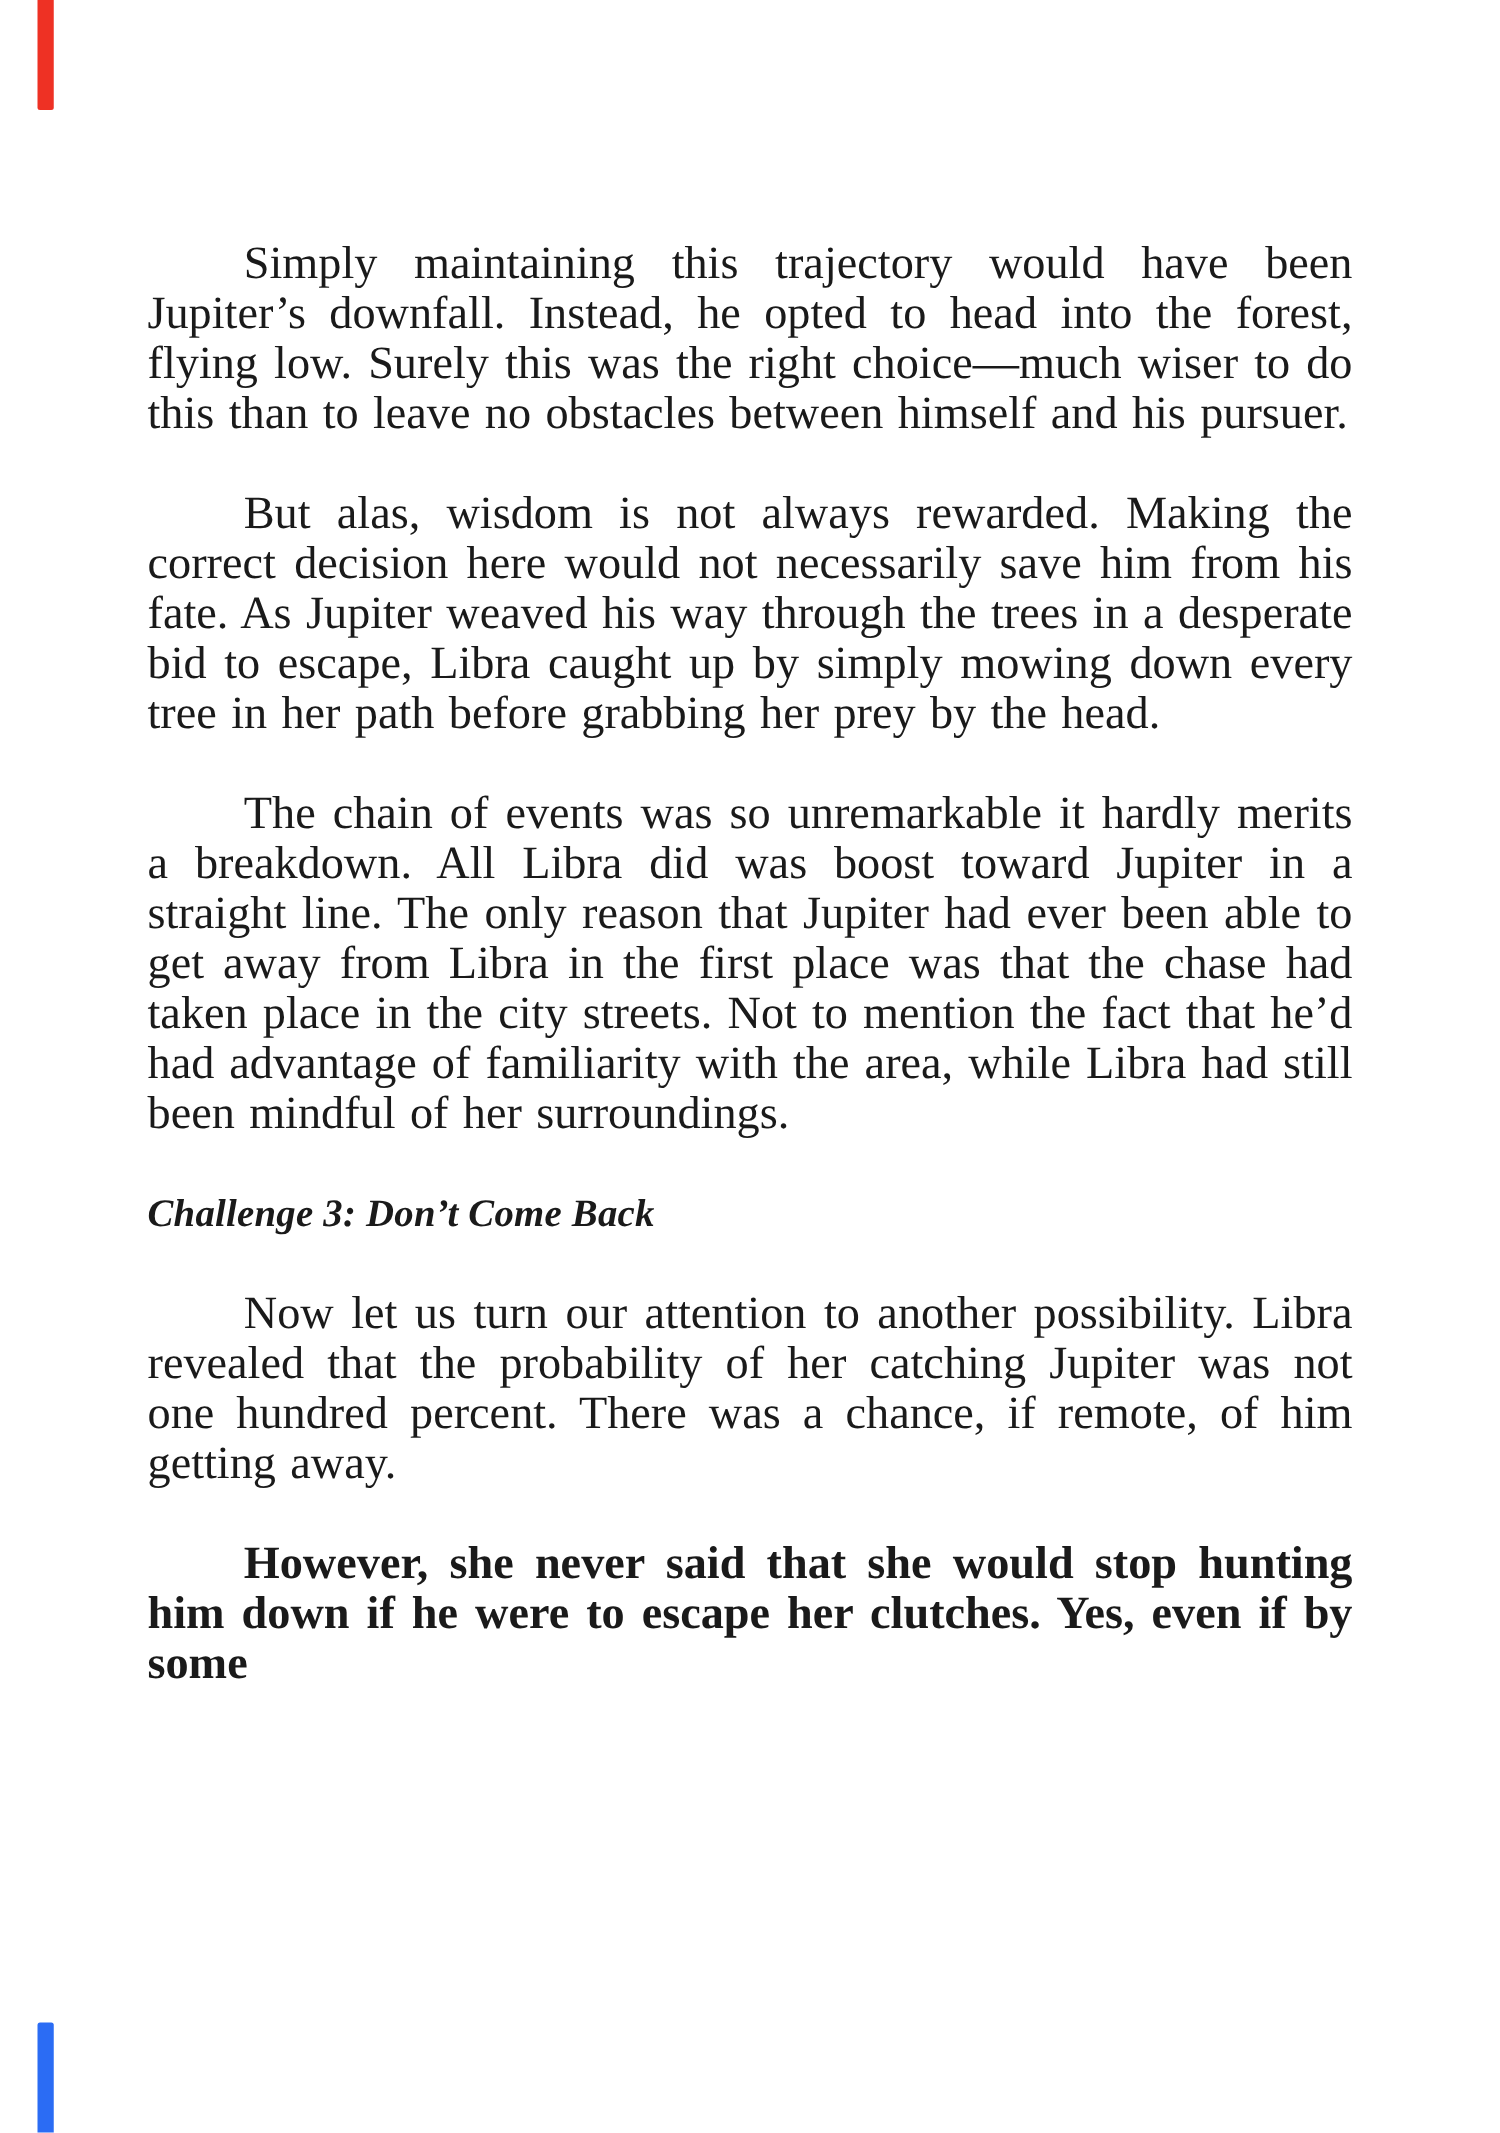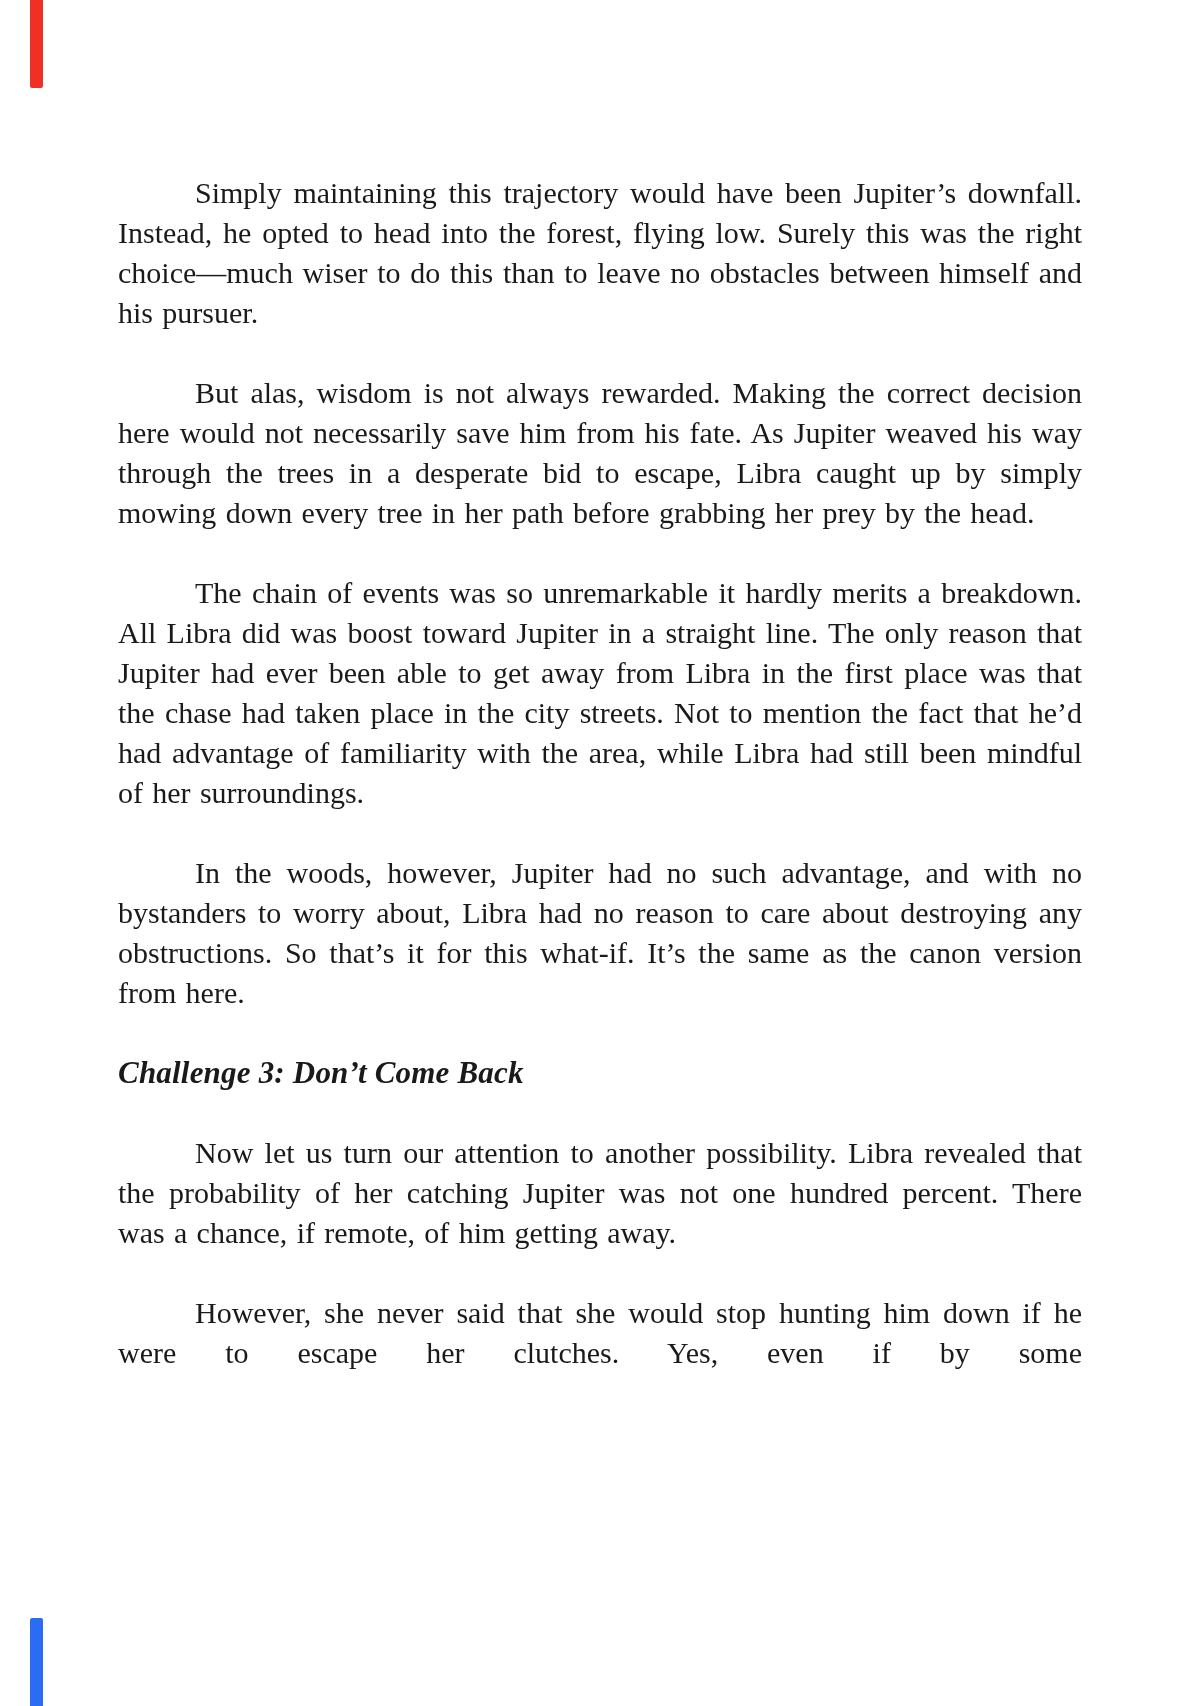--- a/index.html
+++ b/index.html
@@ -20,29 +20,30 @@
     background: #ffffff;
   }
   .text-column {
     position: absolute;
     left: 118px;
     top: 173px;
     width: 964px;
     color: #1a1a1a;
   }
   .para {
-    margin: 0 0 40px 0;
-    font-size: 30px;
+    margin: 18px 0 40px 0;
+    font-size: 37px;
     line-height: 40px;
     text-align: justify;
     text-indent: 77px;
     word-spacing: 0.06em;
   }
   .para.continued {
     text-align-last: justify;
+    font-weight: bold;
   }
   .heading {
     margin: 12px 0 40px 0;
     font-size: 31px;
     line-height: 40px;
     font-weight: bold;
     font-style: italic;
     text-indent: 0;
     letter-spacing: 0.2px;
   }
@@ -69,21 +70,20 @@
   <div class="edge-marker top" style="background: rgb(238, 49, 36);"></div>
 
   <div class="text-column">
 
     <p class="para">Simply maintaining this trajectory would have been Jupiter’s downfall. Instead, he opted to head into the forest, flying low. Surely this was the right choice—much wiser to do this than to leave no obstacles between himself and his pursuer.</p>
 
     <p class="para">But alas, wisdom is not always rewarded. Making the correct decision here would not necessarily save him from his fate. As Jupiter weaved his way through the trees in a desperate bid to escape, Libra caught up by simply mowing down every tree in her path before grabbing her prey by the head.</p>
 
     <p class="para">The chain of events was so unremarkable it hardly merits a breakdown. All Libra did was boost toward Jupiter in a straight line. The only reason that Jupiter had ever been able to get away from Libra in the first place was that the chase had taken place in the city streets. Not to mention the fact that he’d had advantage of familiarity with the area, while Libra had still been mindful of her surroundings.</p>
 
-    <p class="para">In the woods, however, Jupiter had no such advantage, and with no bystanders to worry about, Libra had no reason to care about destroying any obstructions. So that’s it for this what-if. It’s the same as the canon version from here.</p>
 
     <h2 class="heading">Challenge 3: Don’t Come Back</h2>
 
     <p class="para">Now let us turn our attention to another possibility. Libra revealed that the probability of her catching Jupiter was not one hundred percent. There was a chance, if remote, of him getting away.</p>
 
     <p class="para continued">However, she never said that she would stop hunting him down if he were to escape her clutches. Yes, even if by some</p>
 
   </div>
 
   <div class="edge-marker bottom" style="background: rgb(43, 108, 244);"></div>

